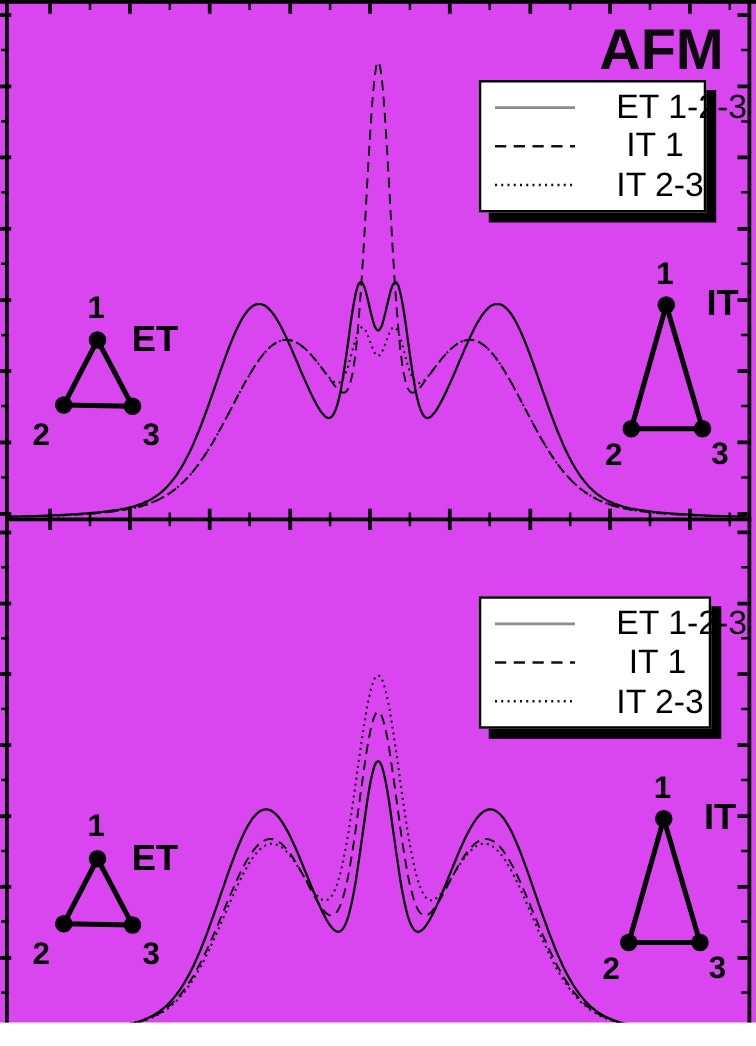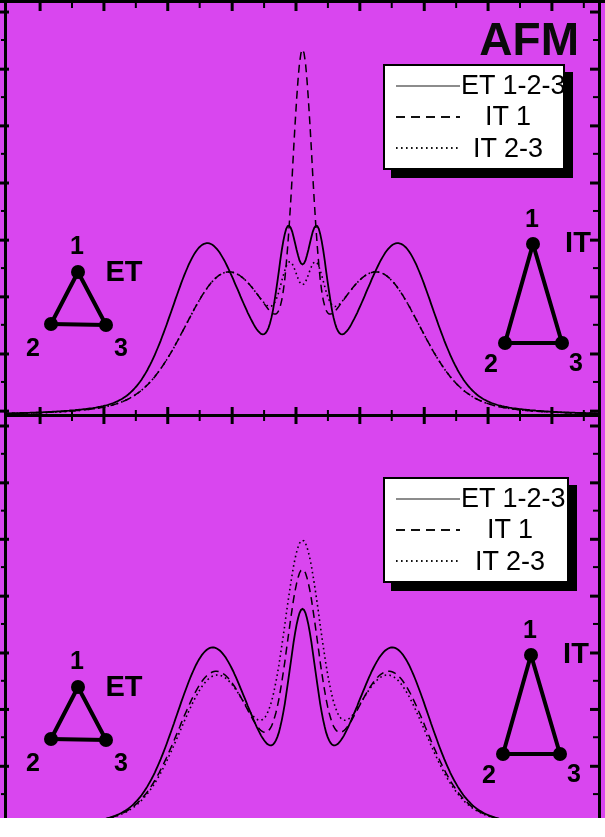--- a/index.html
+++ b/index.html
@@ -12,21 +12,21 @@
   .panel-title {
     position:absolute; color:#0a0a0a; font-weight:bold; font-size:46px;
     letter-spacing:0px; line-height:1;
   }
   .legend {
     position:absolute; background:#ffffff; border:2px solid #000;
     box-shadow:8px 8px 0 #000; box-sizing:border-box;
     display:flex; flex-direction:column; justify-content:space-around;
     padding:4px 8px 4px 10px;
   }
-  .legend-row { display:flex; align-items:center; height:32px; }
+  .legend-row { display:flex; align-items:center; height:32px;gap:32px; }
   .legend-sample { width:66px; flex:0 0 66px; }
   .legend-label {
     flex:1; text-align:center; font-size:27px; color:#000; line-height:1;
     white-space:nowrap;
   }
   .sample-line-solid  { stroke:#8c8c8c; stroke-width:2.2; }
   .sample-line-dashed { stroke:#111;    stroke-width:2;   stroke-dasharray:9 6; }
   .sample-line-dotted { stroke:#111;    stroke-width:2;   stroke-dasharray:1.6 3.4; }
   .tri line   { stroke:#000; stroke-width:4; stroke-linecap:round; }
   .tri circle { fill:#000; }

